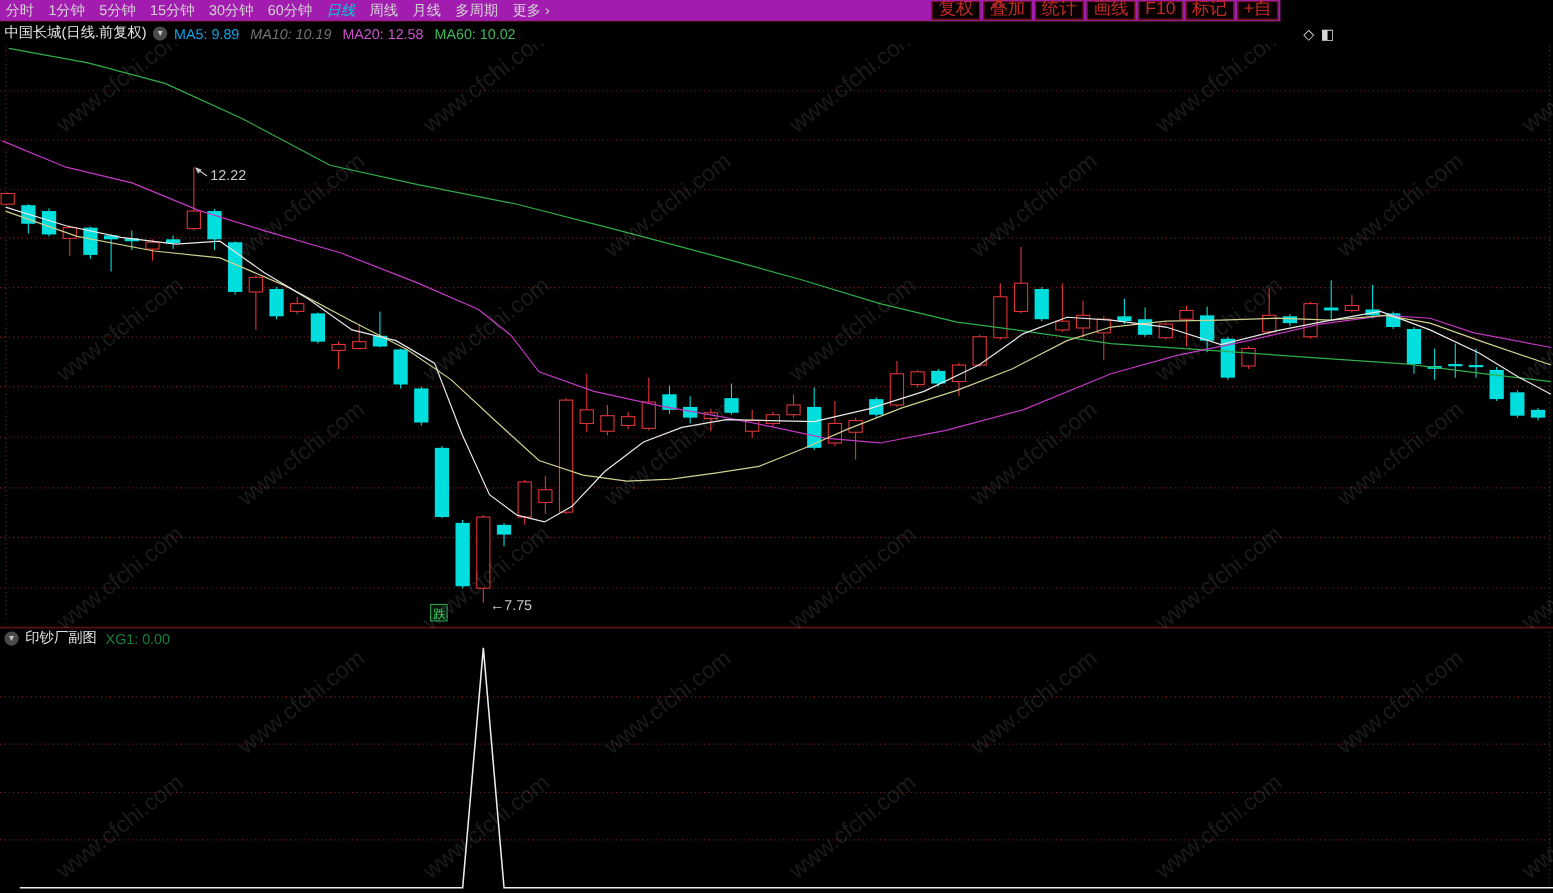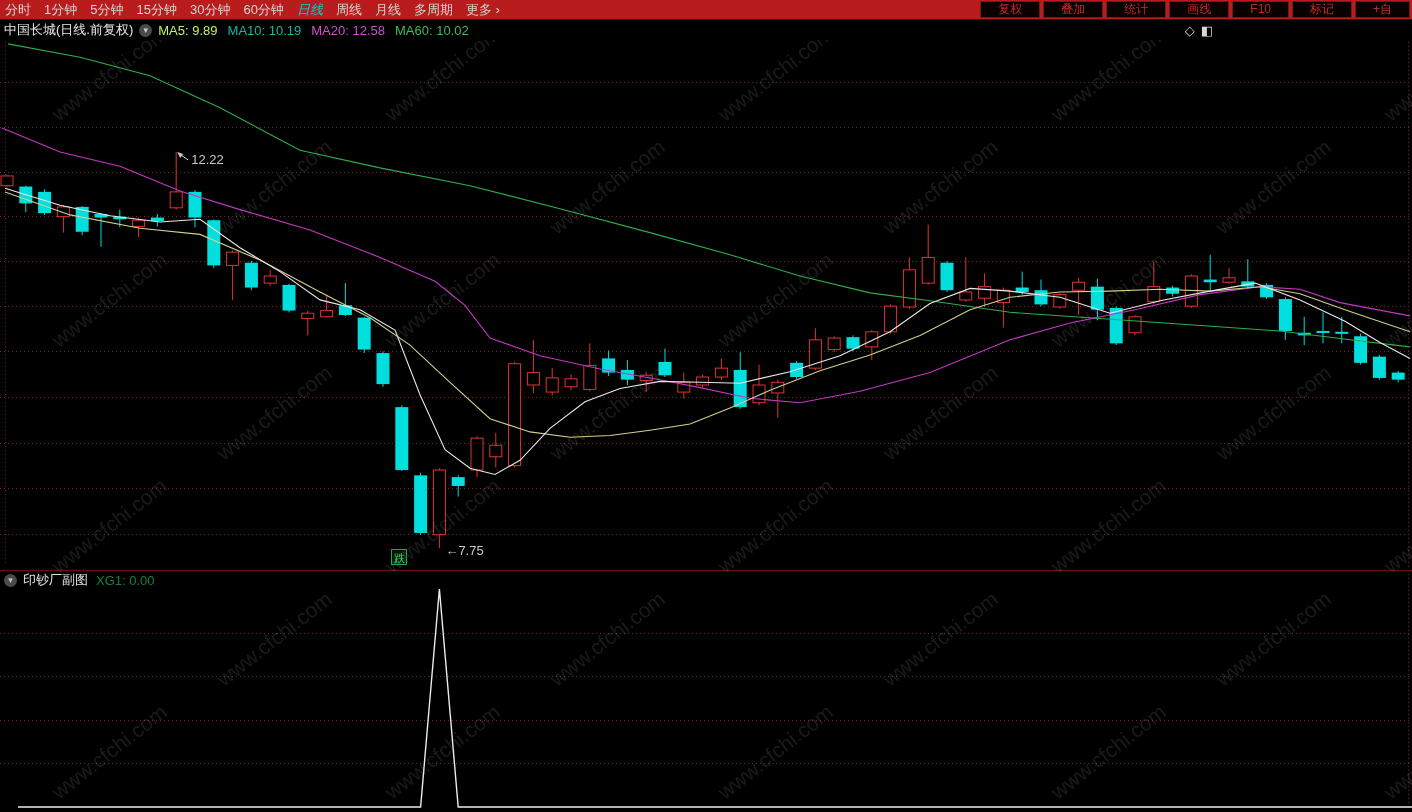--- a/index.html
+++ b/index.html
@@ -1,26 +1,26 @@
 <!DOCTYPE html>
 <html><head>
 <meta charset="utf-8">
 <style>
   html,body{margin:0;padding:0;background:#000;}
   #root{position:relative;width:1412px;height:812px;background:#000;overflow:hidden;
         font-family:"Liberation Sans",sans-serif;}
   
-  #toolbar{position:absolute;left:0;top:0;width:1412px;height:19px;background:#b91c1c;
+  #toolbar{position:absolute;left:0;top:0;width:1164px;height:19px;background:#a21caf;
            border-bottom:1px solid #400c0c;display:flex;align-items:center;z-index:5;}
   #period-tabs{display:flex;align-items:center;padding-left:5px;flex:1;}
   .tab{color:#d4d4d4;font-size:13px;margin-right:13px;cursor:default;white-space:nowrap;line-height:18px;}
   .tab.active{color:#00d2d2;font-style:italic;}
   #right-buttons{display:flex;align-items:center;padding-right:2px;}
-  .rbtn{color:#c22a2a;font-size:12px;border:1px solid #741a1a;background:#0a0000;
-        padding:0 17px;margin-left:3px;line-height:14px;height:15px;white-space:nowrap;}
+  .rbtn{color:#c22a2a;font-size:16px;border:1px solid #741a1a;background:#0a0000;
+        padding:0 5px;margin-left:3px;line-height:14px;height:15px;white-space:nowrap;}
   
   #titlebar{position:absolute;left:0;top:20px;width:1217px;height:20px;background:#000;
             display:flex;align-items:center;z-index:5;font-size:13px;}
   #stock-title{color:#e6e6e6;margin-left:4px;white-space:nowrap;}
   .dd-icon{display:inline-block;width:13px;height:13px;border-radius:50%;background:#4a4a4a;
            color:#c9c9c9;font-size:9px;line-height:12px;text-align:center;margin:0 6px;}
   .ma-label{margin-right:10px;white-space:nowrap;}
   #titlebar-icons{margin-left:auto;display:flex;align-items:center;padding-right:4px;}
   .corner-icon{color:#d8d8d8;font-size:13px;margin-left:6px;}
   
@@ -61,21 +61,21 @@
         <span class="rbtn">画线</span>
         <span class="rbtn">F10</span>
         <span class="rbtn">标记</span>
         <span class="rbtn">+自</span>
       </div>
   </div>
 
   <div id="titlebar">
     <span id="stock-title">中国长城(日线.前复权)</span>
     <span class="dd-icon">▾</span>
-    <span id="ma-legend"><span class="ma-label" style="color: #bef264;">MA5: 9.89</span><span class="ma-label" style="color: #14b8a6;">MA10: 10.19</span><span class="ma-label" style="color: rgb(207, 79, 207);">MA20: 12.58</span><span class="ma-label" style="color: rgb(61, 187, 88);">MA60: 10.02</span></span>
+    <span id="ma-legend"><span class="ma-label" style="color: #0ea5e9;">MA5: 9.89</span><span class="ma-label" style="color: #737373; font-style: italic;">MA10: 10.19</span><span class="ma-label" style="color: rgb(207, 79, 207);">MA20: 12.58</span><span class="ma-label" style="color: rgb(61, 187, 88);">MA60: 10.02</span></span>
     <div id="titlebar-icons">
       <span class="corner-icon">◇</span>
       <span class="corner-icon">◧</span>
     </div>
   </div>
 
   <div id="chart"><svg width="1412" height="812" viewBox="0 0 1412 812">
         <g>
           <line x1="0" y1="82.5" x2="1412" y2="82.5" stroke="#7e2222" stroke-width="1" stroke-dasharray="1 3"></line>
           <line x1="0" y1="127.5" x2="1412" y2="127.5" stroke="#7e2222" stroke-width="1" stroke-dasharray="1 3"></line>

